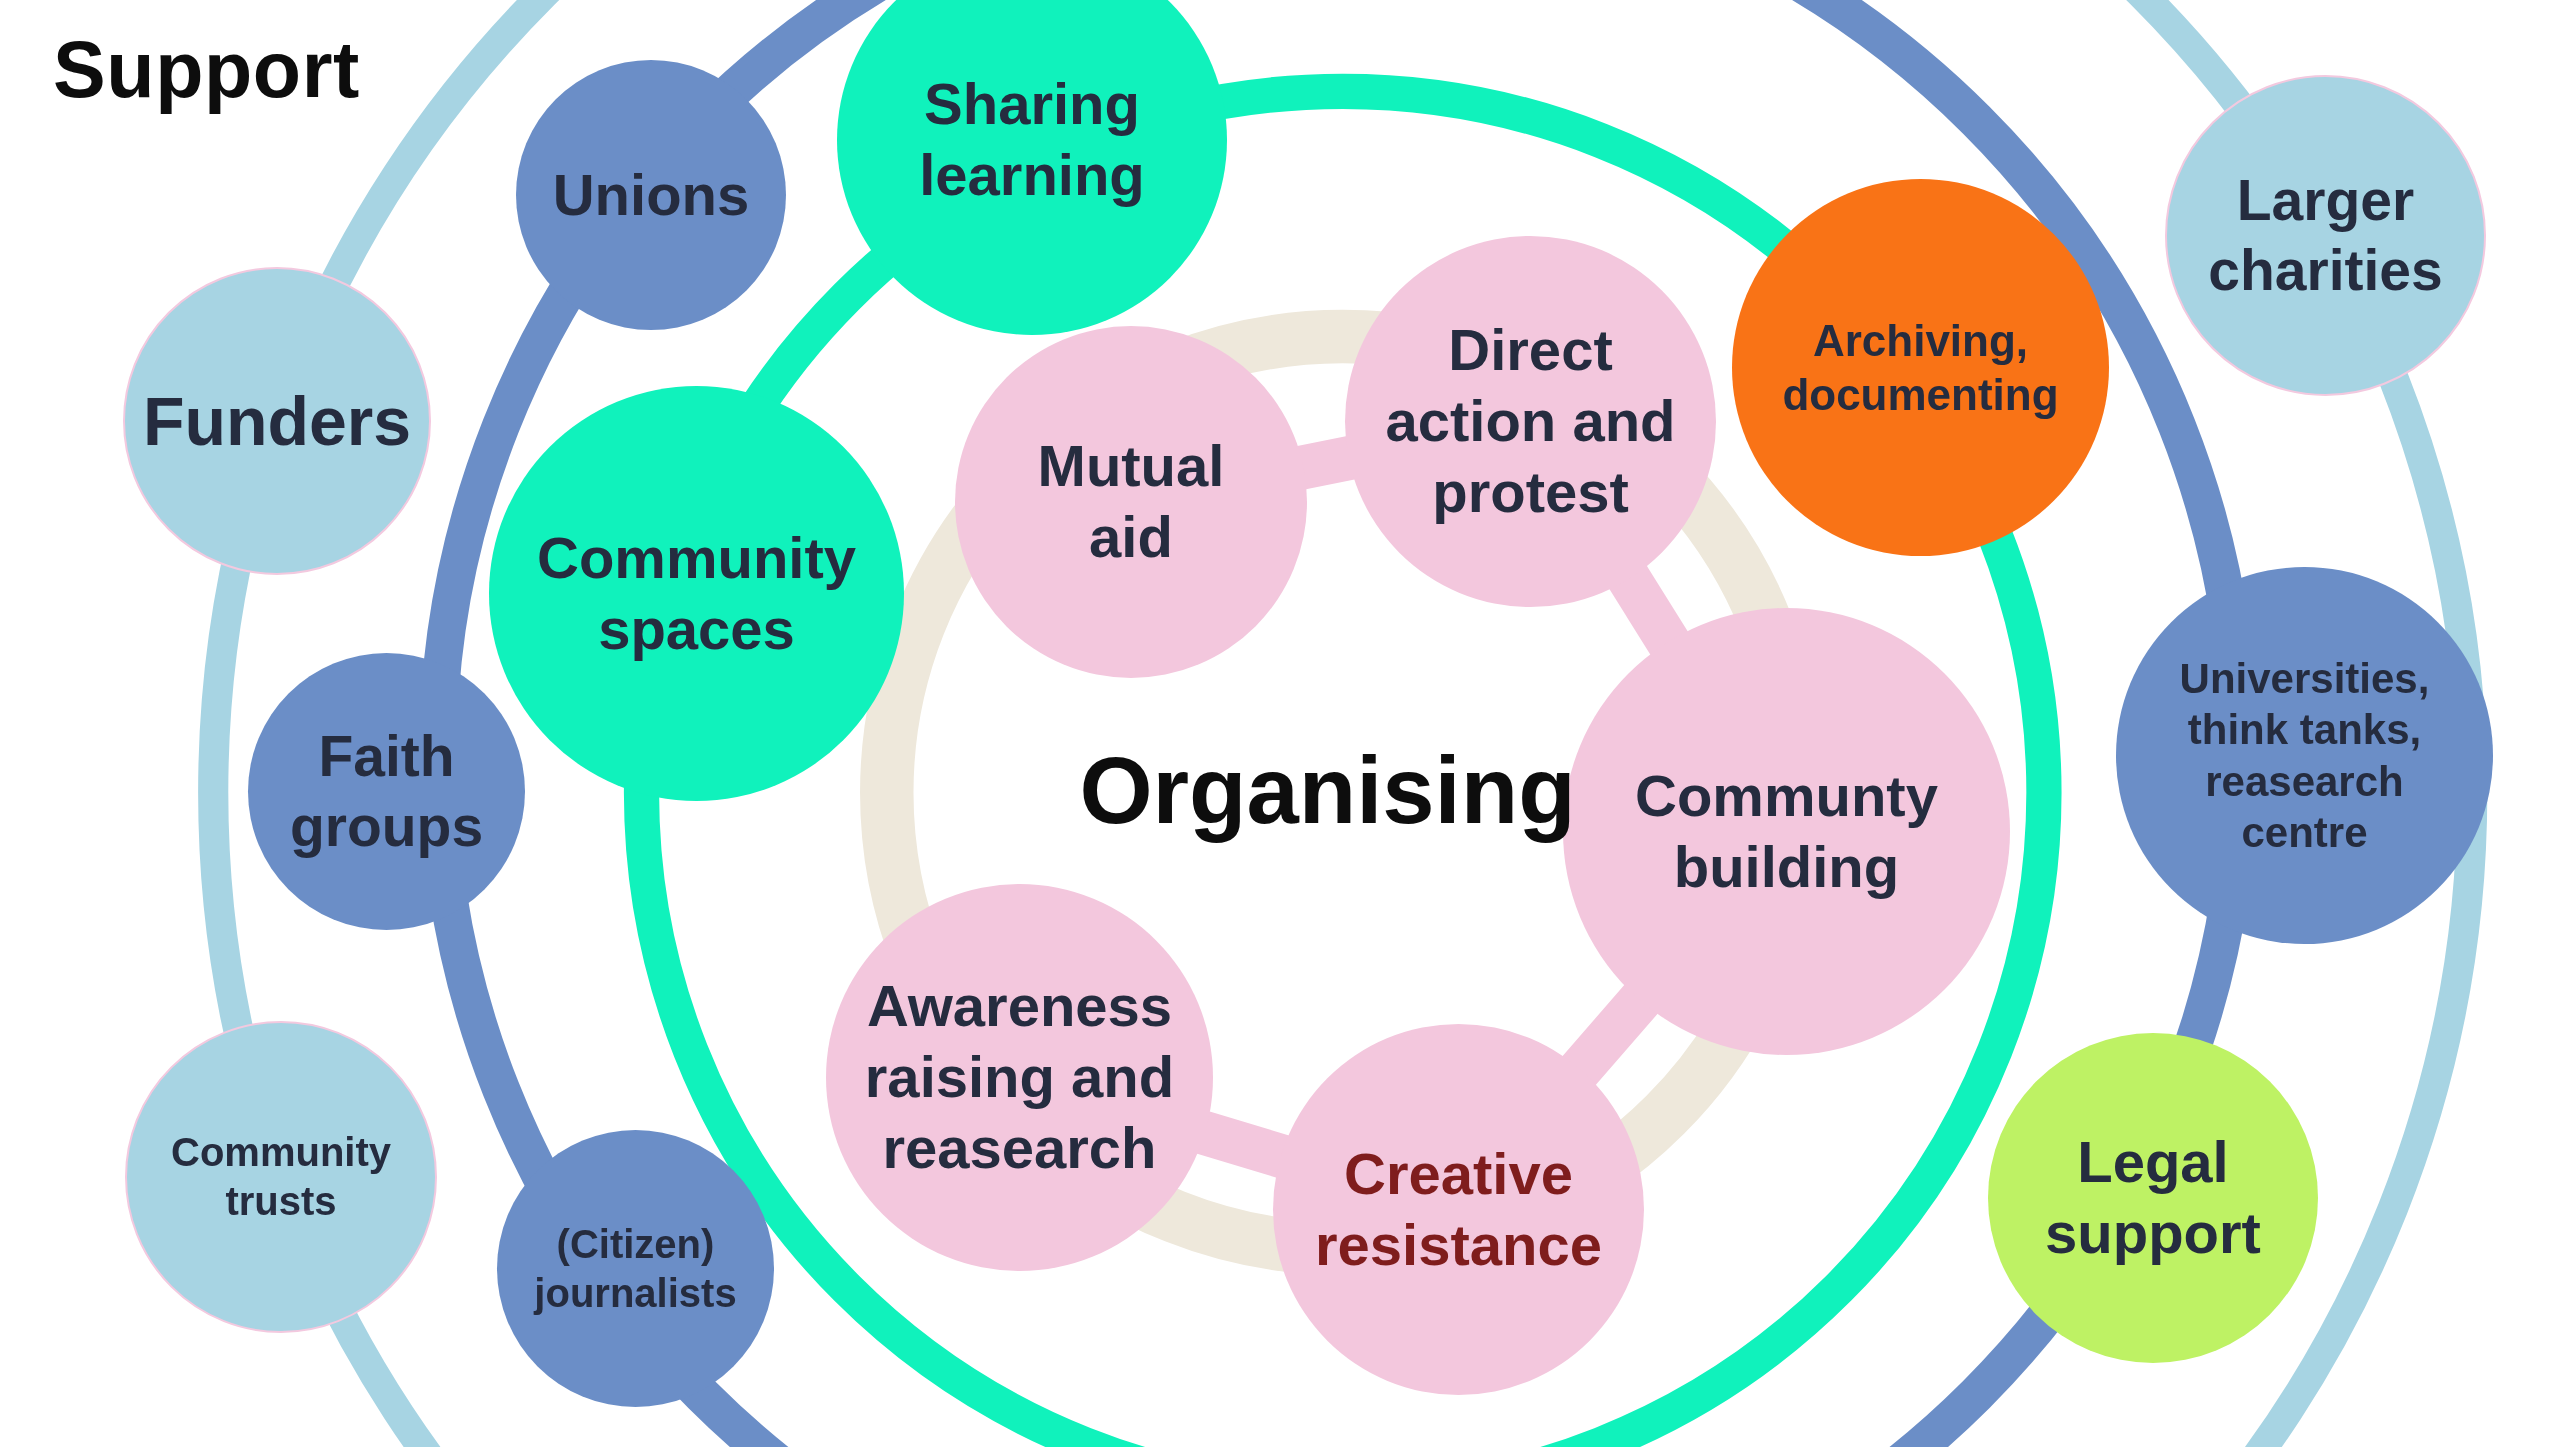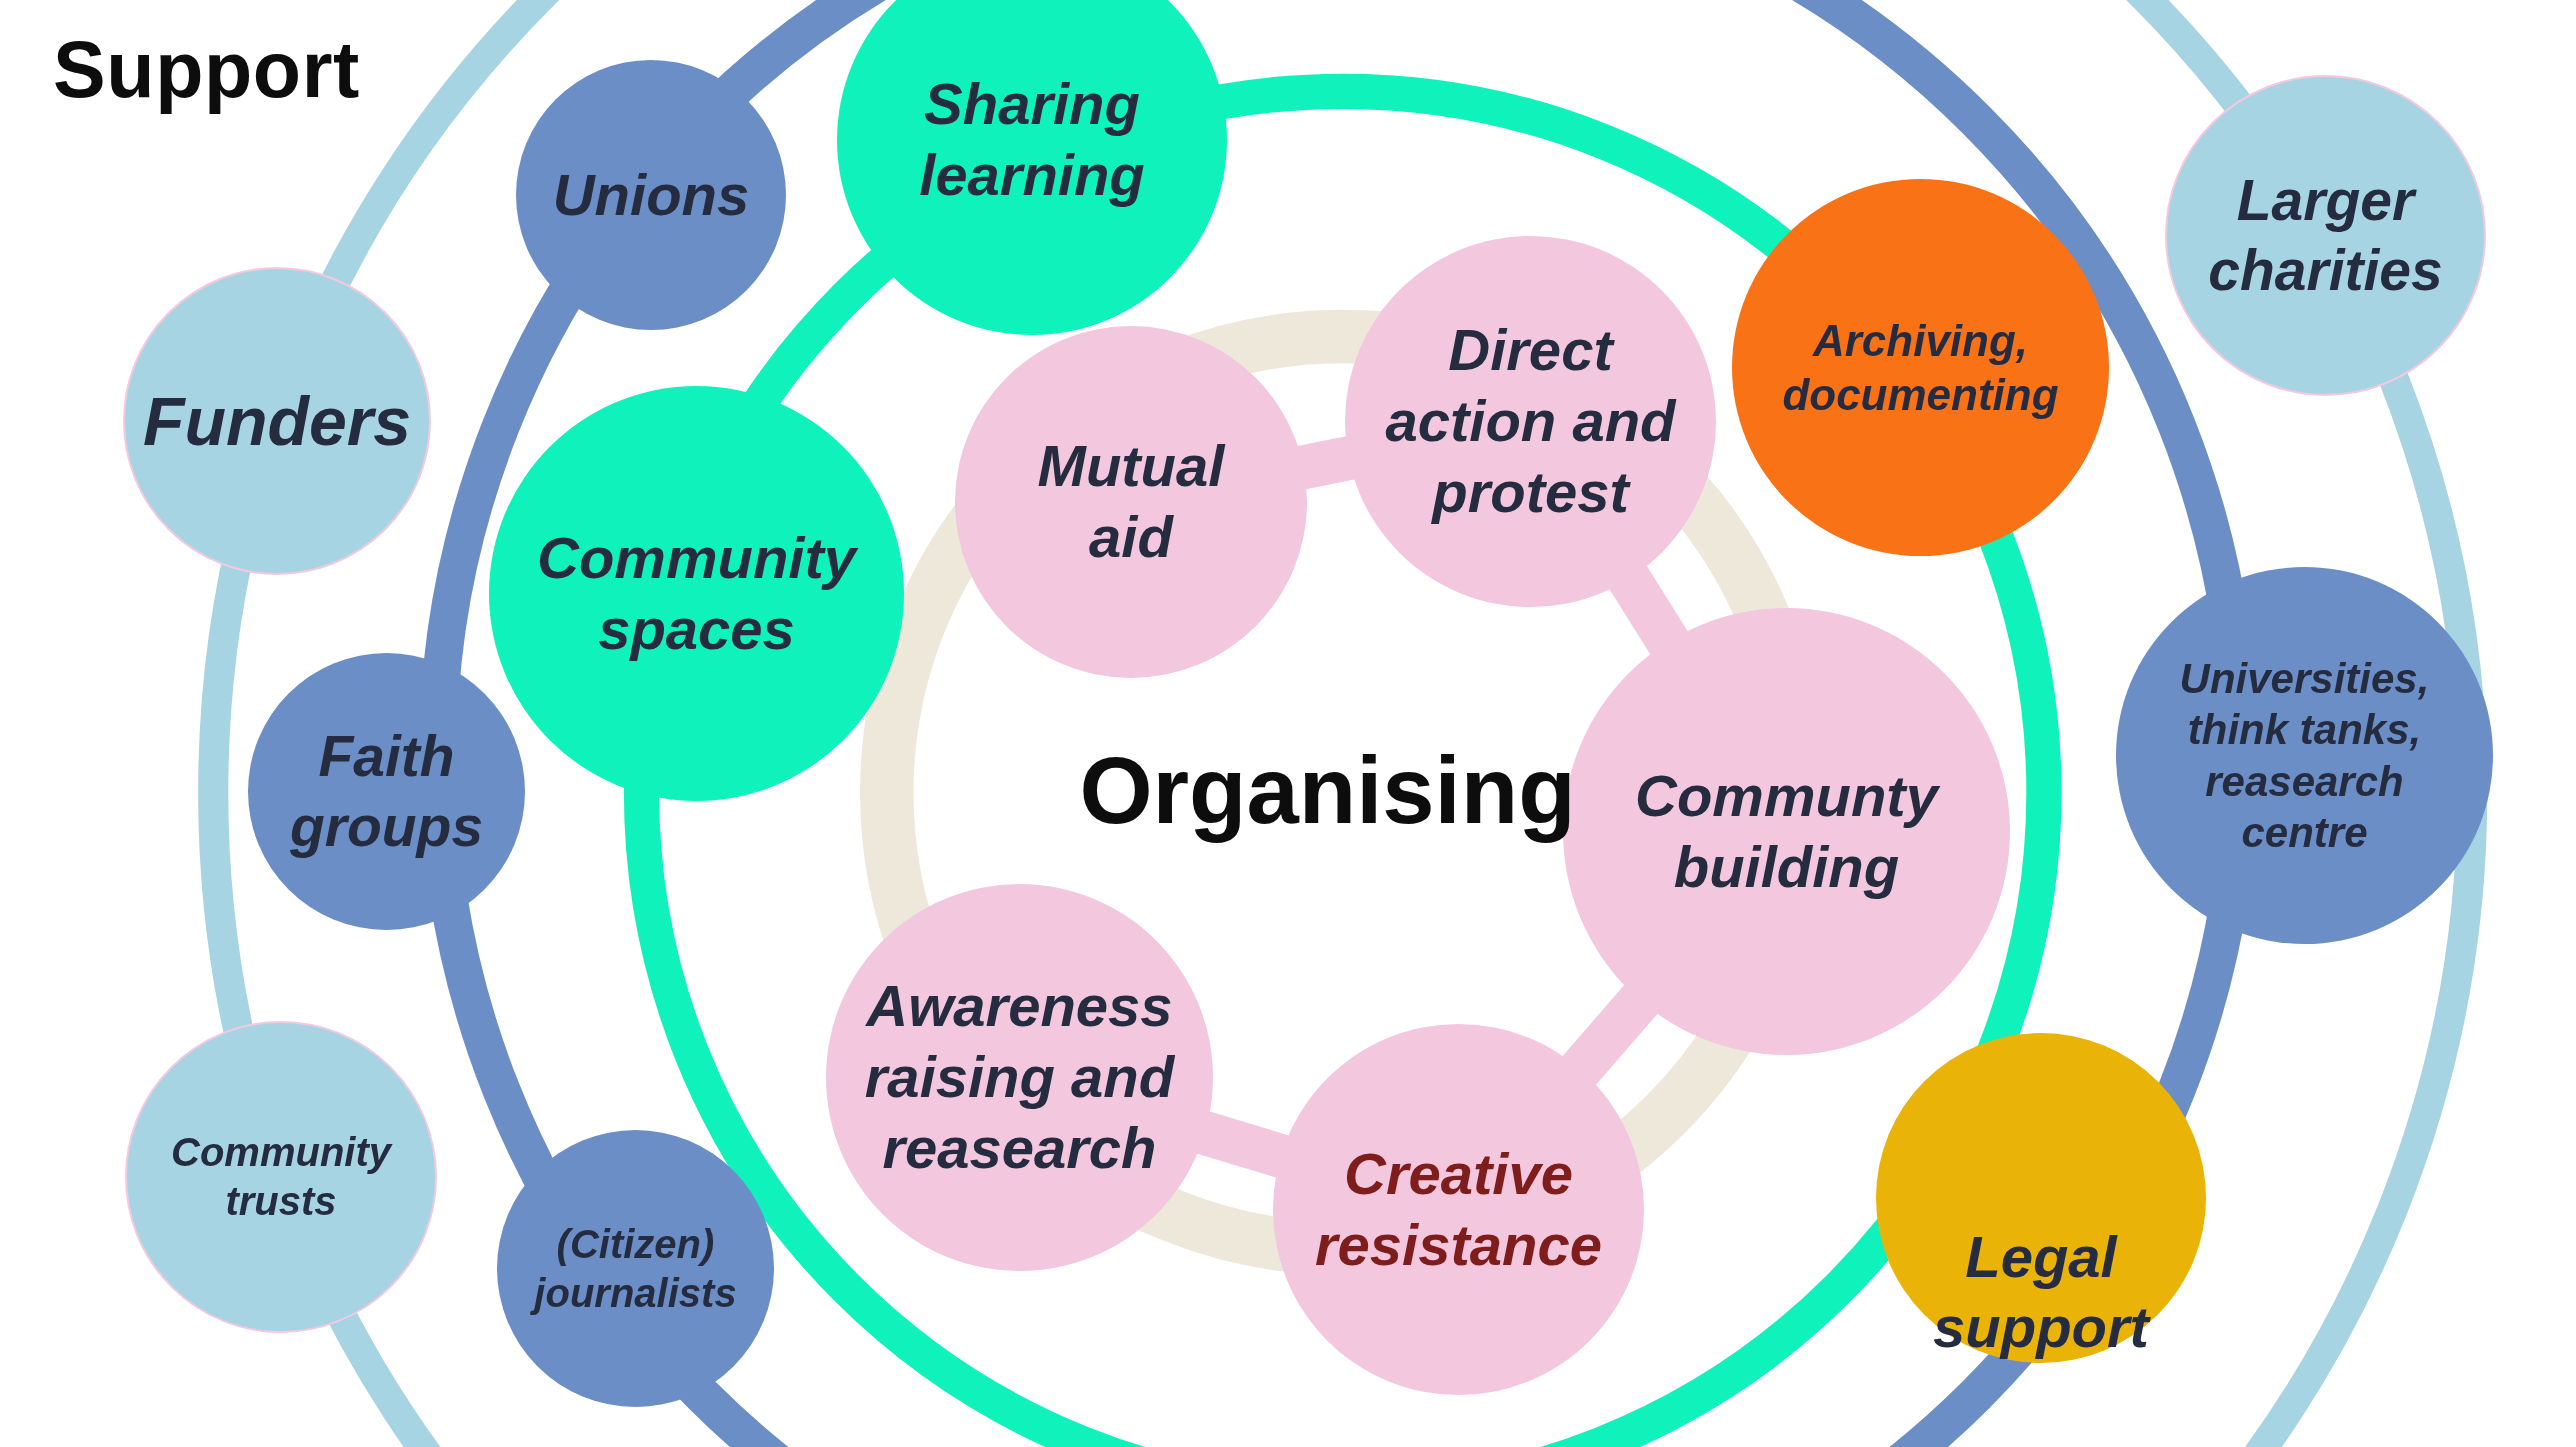--- a/index.html
+++ b/index.html
@@ -29,21 +29,20 @@
     display: flex;
     align-items: center;
     justify-content: center;
     box-sizing: border-box;
   }
   .node-label {
     white-space: pre-line;
     text-align: center;
     font-weight: 700;
     line-height: 1.22;
-    font-style: italic;
   }
   #support-title {
     position: absolute;
     left: 53px;
     top: 24px;
     font-size: 79px;
     font-weight: 800;
     letter-spacing: 0.6px;
   }
   #center-label {
@@ -126,21 +125,21 @@
       </div>
       <div class="node" style="left: 826px; top: 884px; width: 387px; height: 387px; background: rgb(243, 199, 221);">
         <span class="node-label" style="font-size: 58px; color: rgb(37, 44, 63);">Awareness
 raising and
 reasearch</span>
       </div>
       <div class="node" style="left: 1273px; top: 1024px; width: 371px; height: 371px; background: rgb(243, 199, 221);">
         <span class="node-label" style="font-size: 58px; color: #7f1d1d;">Creative
 resistance</span>
       </div>
-      <div class="node" style="left: 1876px; top: 1033px; width: 330px; height: 330px; background: #eab308; align-items: flex-end;">
+      <div class="node" style="left: 1988px; top: 1033px; width: 330px; height: 330px; background: #bef264;">
         <span class="node-label" style="font-size: 58px; color: rgb(37, 44, 63);">Legal
 support</span>
       </div>
     </div>
   <div id="support-title" style="color: rgb(13, 13, 13);">Support</div>
   <div id="center-label" style="color: rgb(13, 13, 13);">Organising</div>
 </div>
 
 
 </body></html>

